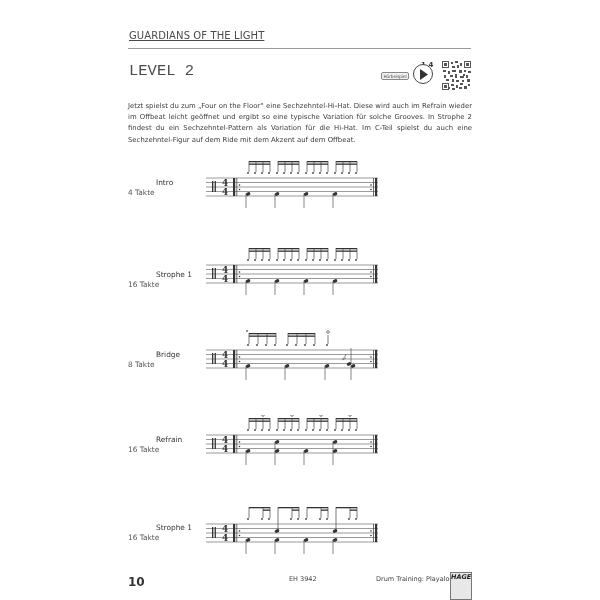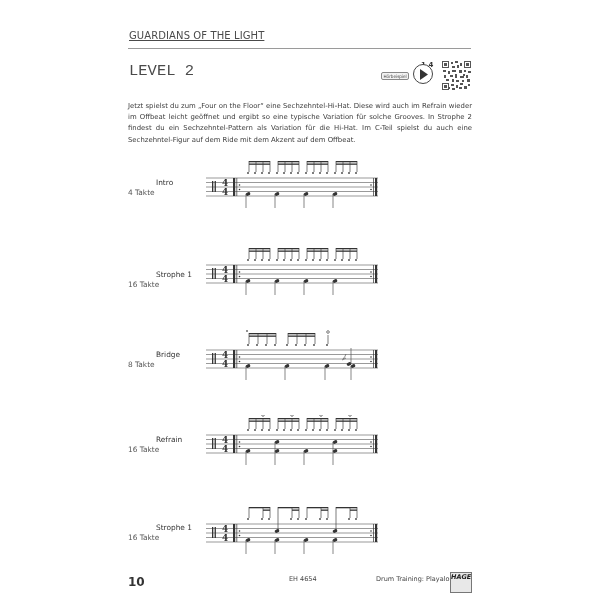--- a/index.html
+++ b/index.html
@@ -39,21 +39,21 @@
     }
     .section-label { position: absolute; left: 128px; font-size: 7.4px; line-height: 10px; color: #333; }
     .section-label .name { font-weight: normal; padding-left: 28px; }
     .section-label .bars { color: #555; }
     .staff { position: absolute; left: 206px; width: 172px; height: 60px; }
     .staff svg { position: absolute; left: 0; top: 0; }
     .footer-page { position: absolute; left: 128px; top: 575px; font-size: 12px; font-weight: bold; color: #333; }
     .footer-code { position: absolute; left: 289px; top: 575px; font-size: 6.5px; color: #444; }
     .footer-book { position: absolute; left: 376px; top: 575px; font-size: 6.5px; color: #444; white-space: nowrap; }
     .hage-logo {
-      position: absolute; left: 450px; top: 572px; width: 22px; height: 21px; background: #e8e8e8;
+      position: absolute; left: 450px; top: 572px; width: 22px; height: 28px; background: #e8e8e8;
       border: 0.6px solid #777; font-size: 6.5px; font-weight: bold; font-style: italic; color: #222;
       text-align: center; line-height: 8px; box-sizing: border-box;
     }
   </style>
 </head>
 <body>
 
 <div class="page">
 
   <div class="series-title">GUARDIANS OF THE LIGHT</div>
@@ -435,17 +435,17 @@
       <g stroke="#555" stroke-width="0.7">
           <line x1="40" y1="36" x2="40" y2="50"></line>
           <line x1="69" y1="36" x2="69" y2="50"></line>
           <line x1="98" y1="36" x2="98" y2="50"></line>
           <line x1="127" y1="36" x2="127" y2="50"></line>
         </g>
     </svg>
   </div>
 
   <div class="footer-page">10</div>
-  <div class="footer-code">EH 4654</div>
+  <div class="footer-code">EH 3942</div>
   <div class="footer-book">Drum Training: Playalong</div>
   <div class="hage-logo">HAGE</div>
 
 </div>
 
 </body></html>

